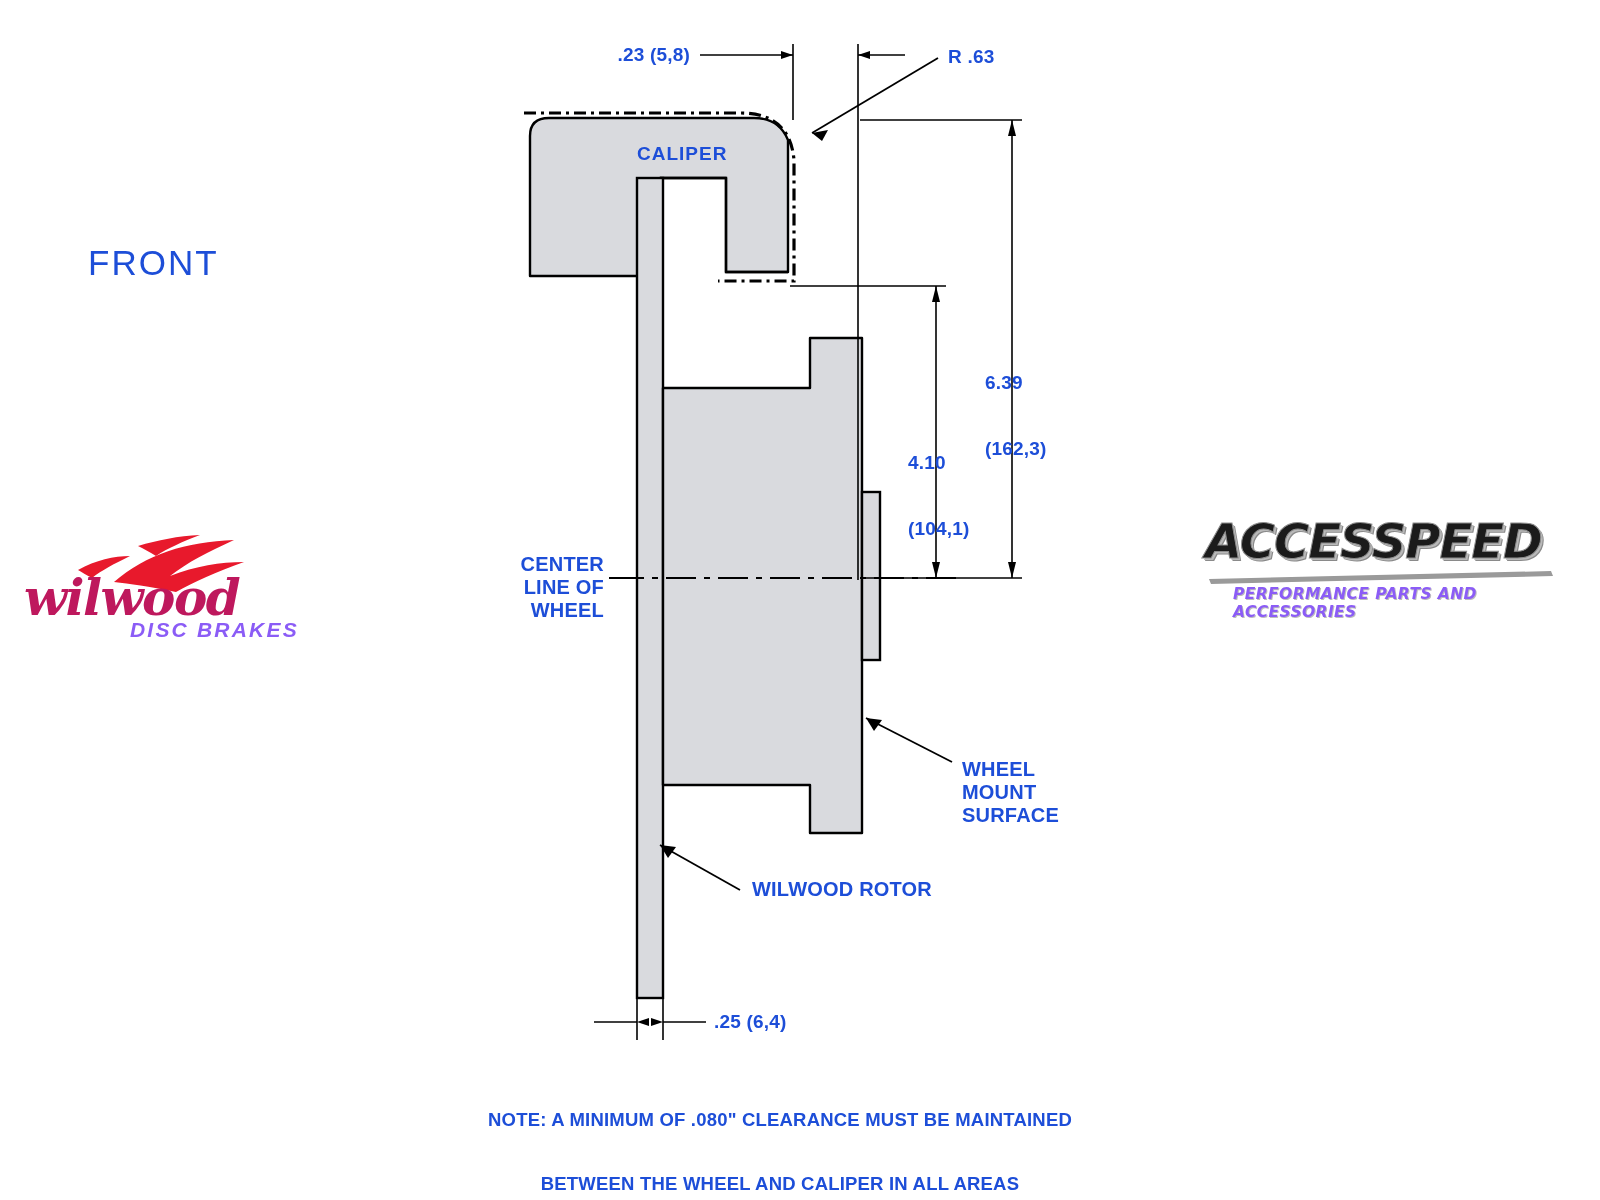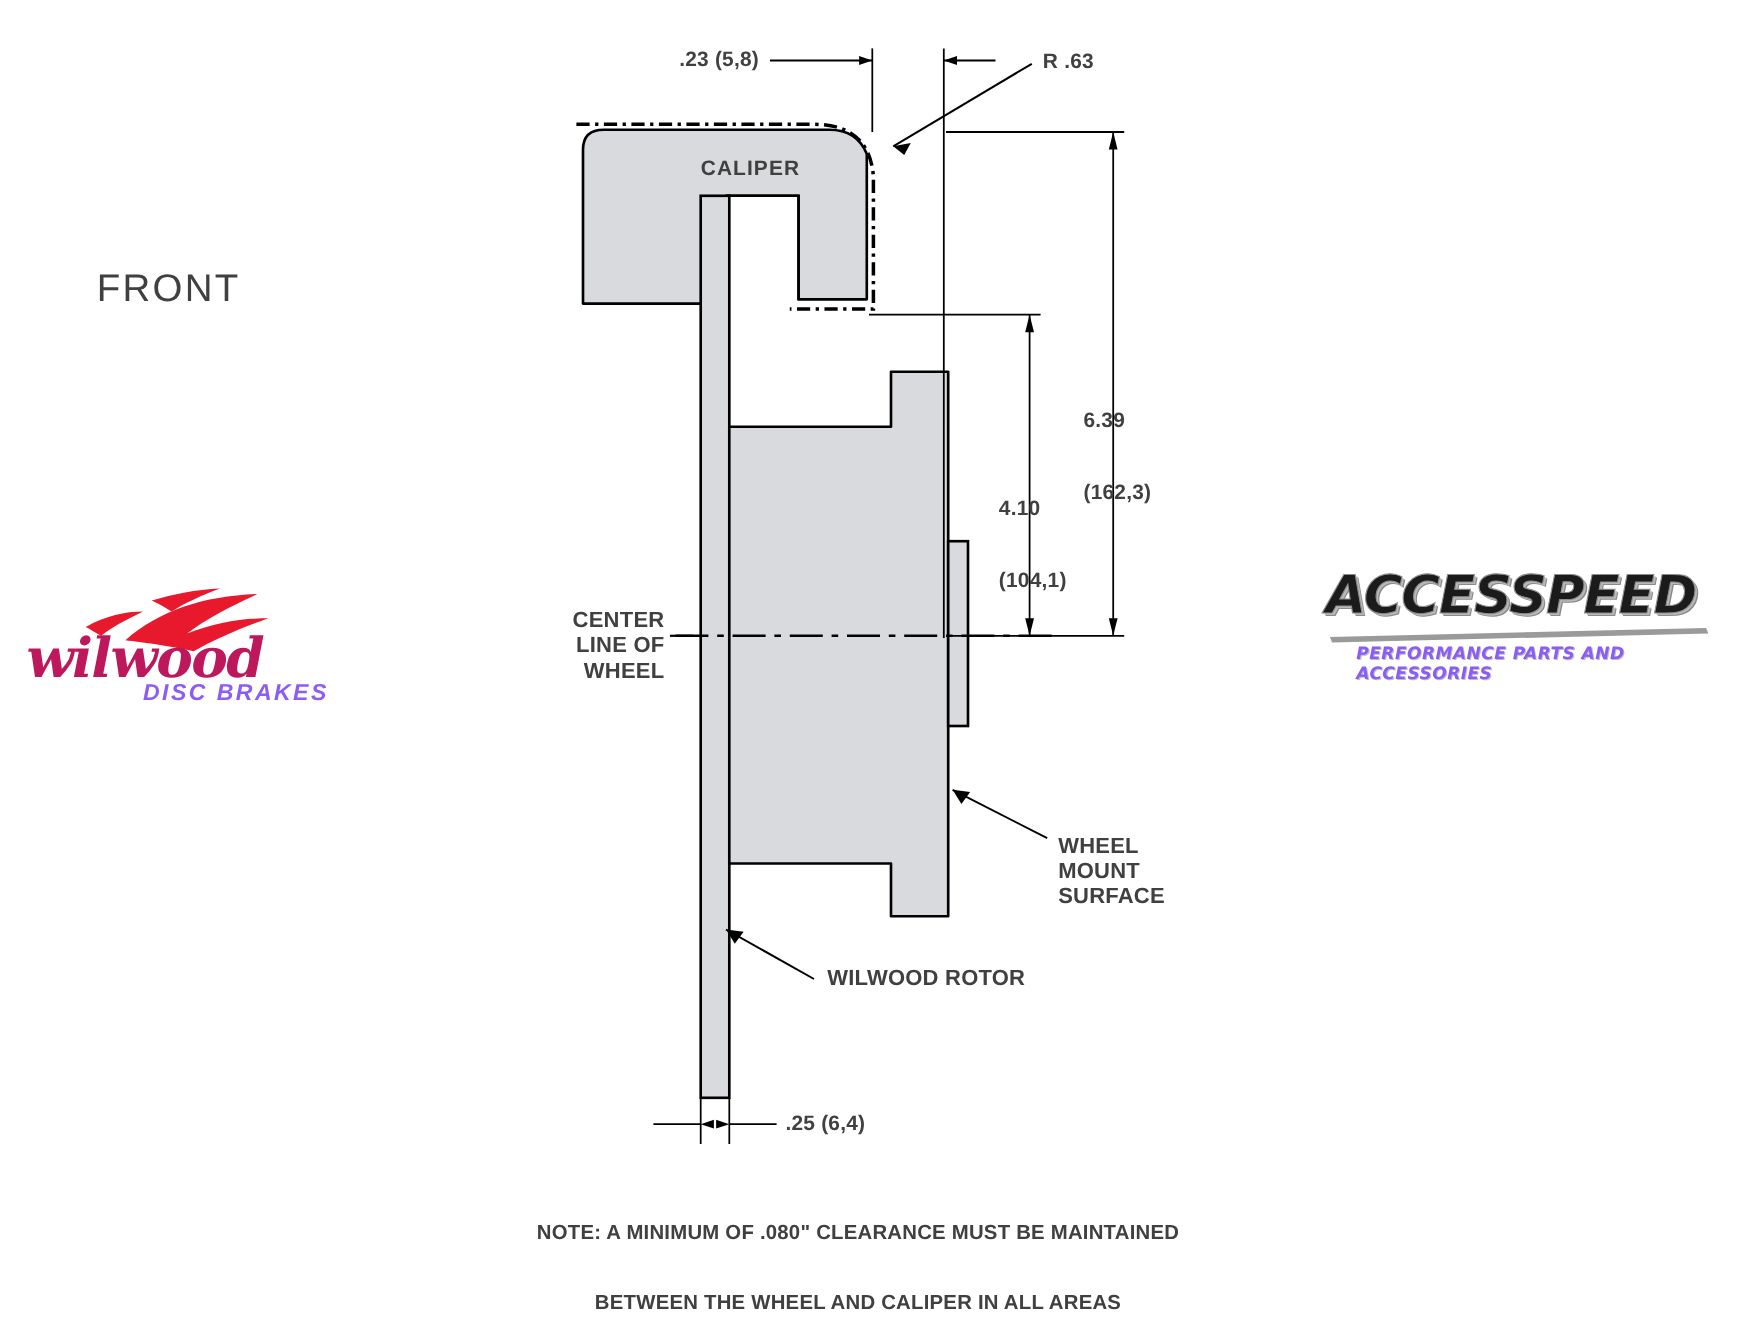--- a/index.html
+++ b/index.html
@@ -19,21 +19,21 @@
     width: 1600px;
     height: 1200px;
     background: #ffffff;
   }
   .abs { position: absolute; }
 
   
   .lbl {
     position: absolute;
     font-family: "Liberation Sans", sans-serif;
-    color: #404040;
+    color: #1d4ed8;
     white-space: pre;
     line-height: 1.16;
     letter-spacing: 0.2px;
   }
   .lbl-front {
     font-size: 35px;
     letter-spacing: 2px;
     font-weight: 400;
   }
   .lbl-dim { font-size: 19px; font-weight: 700; }

